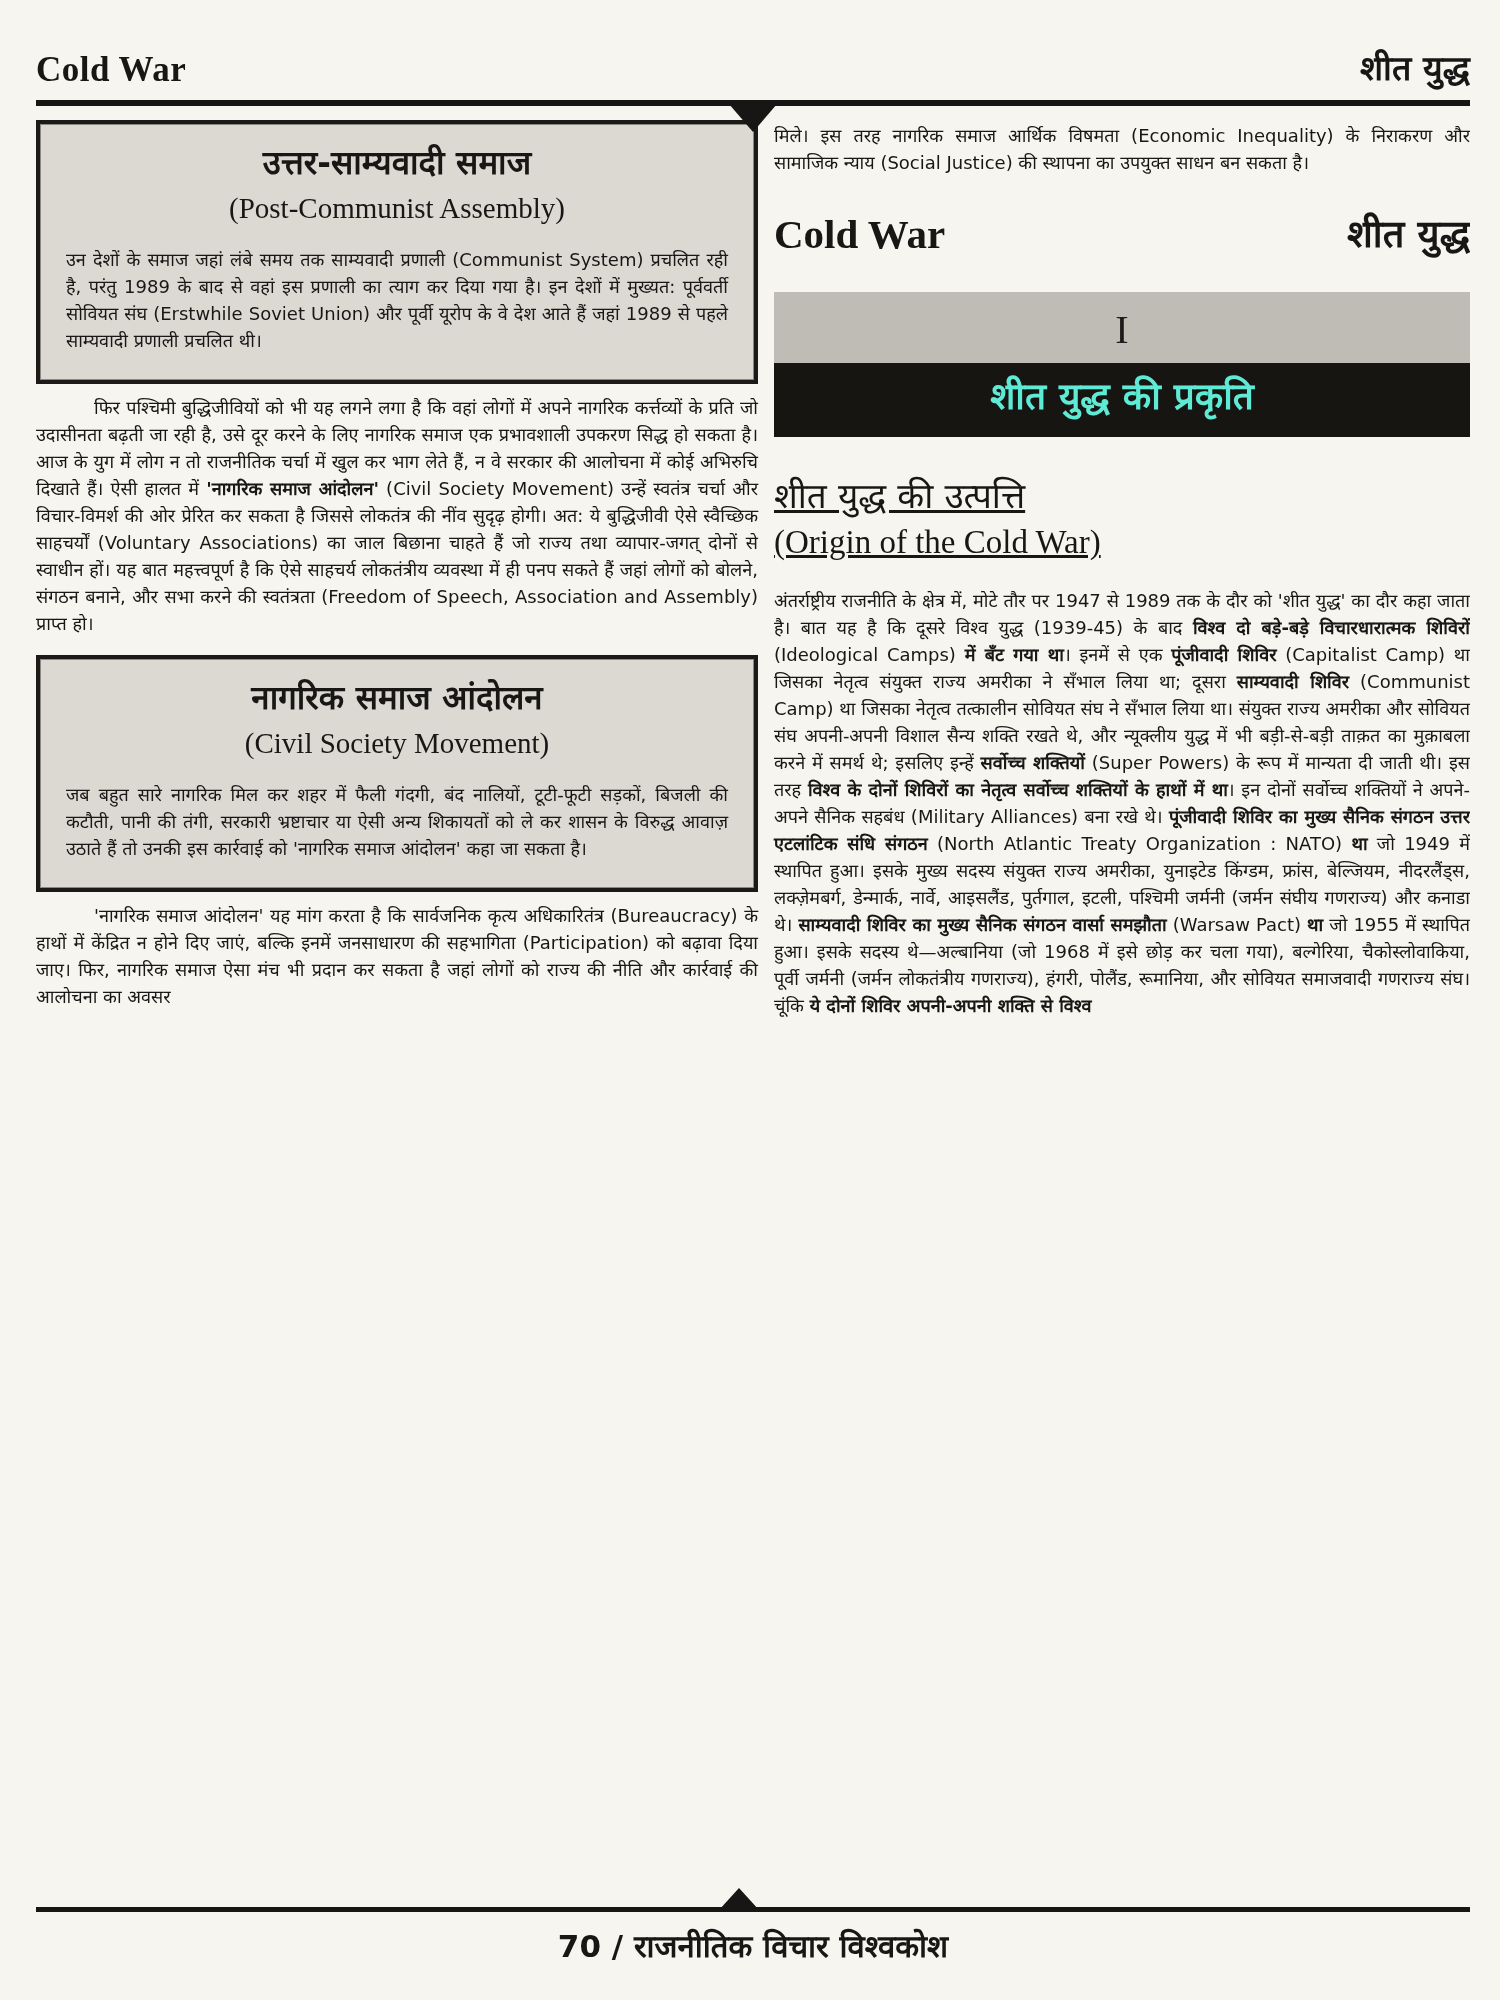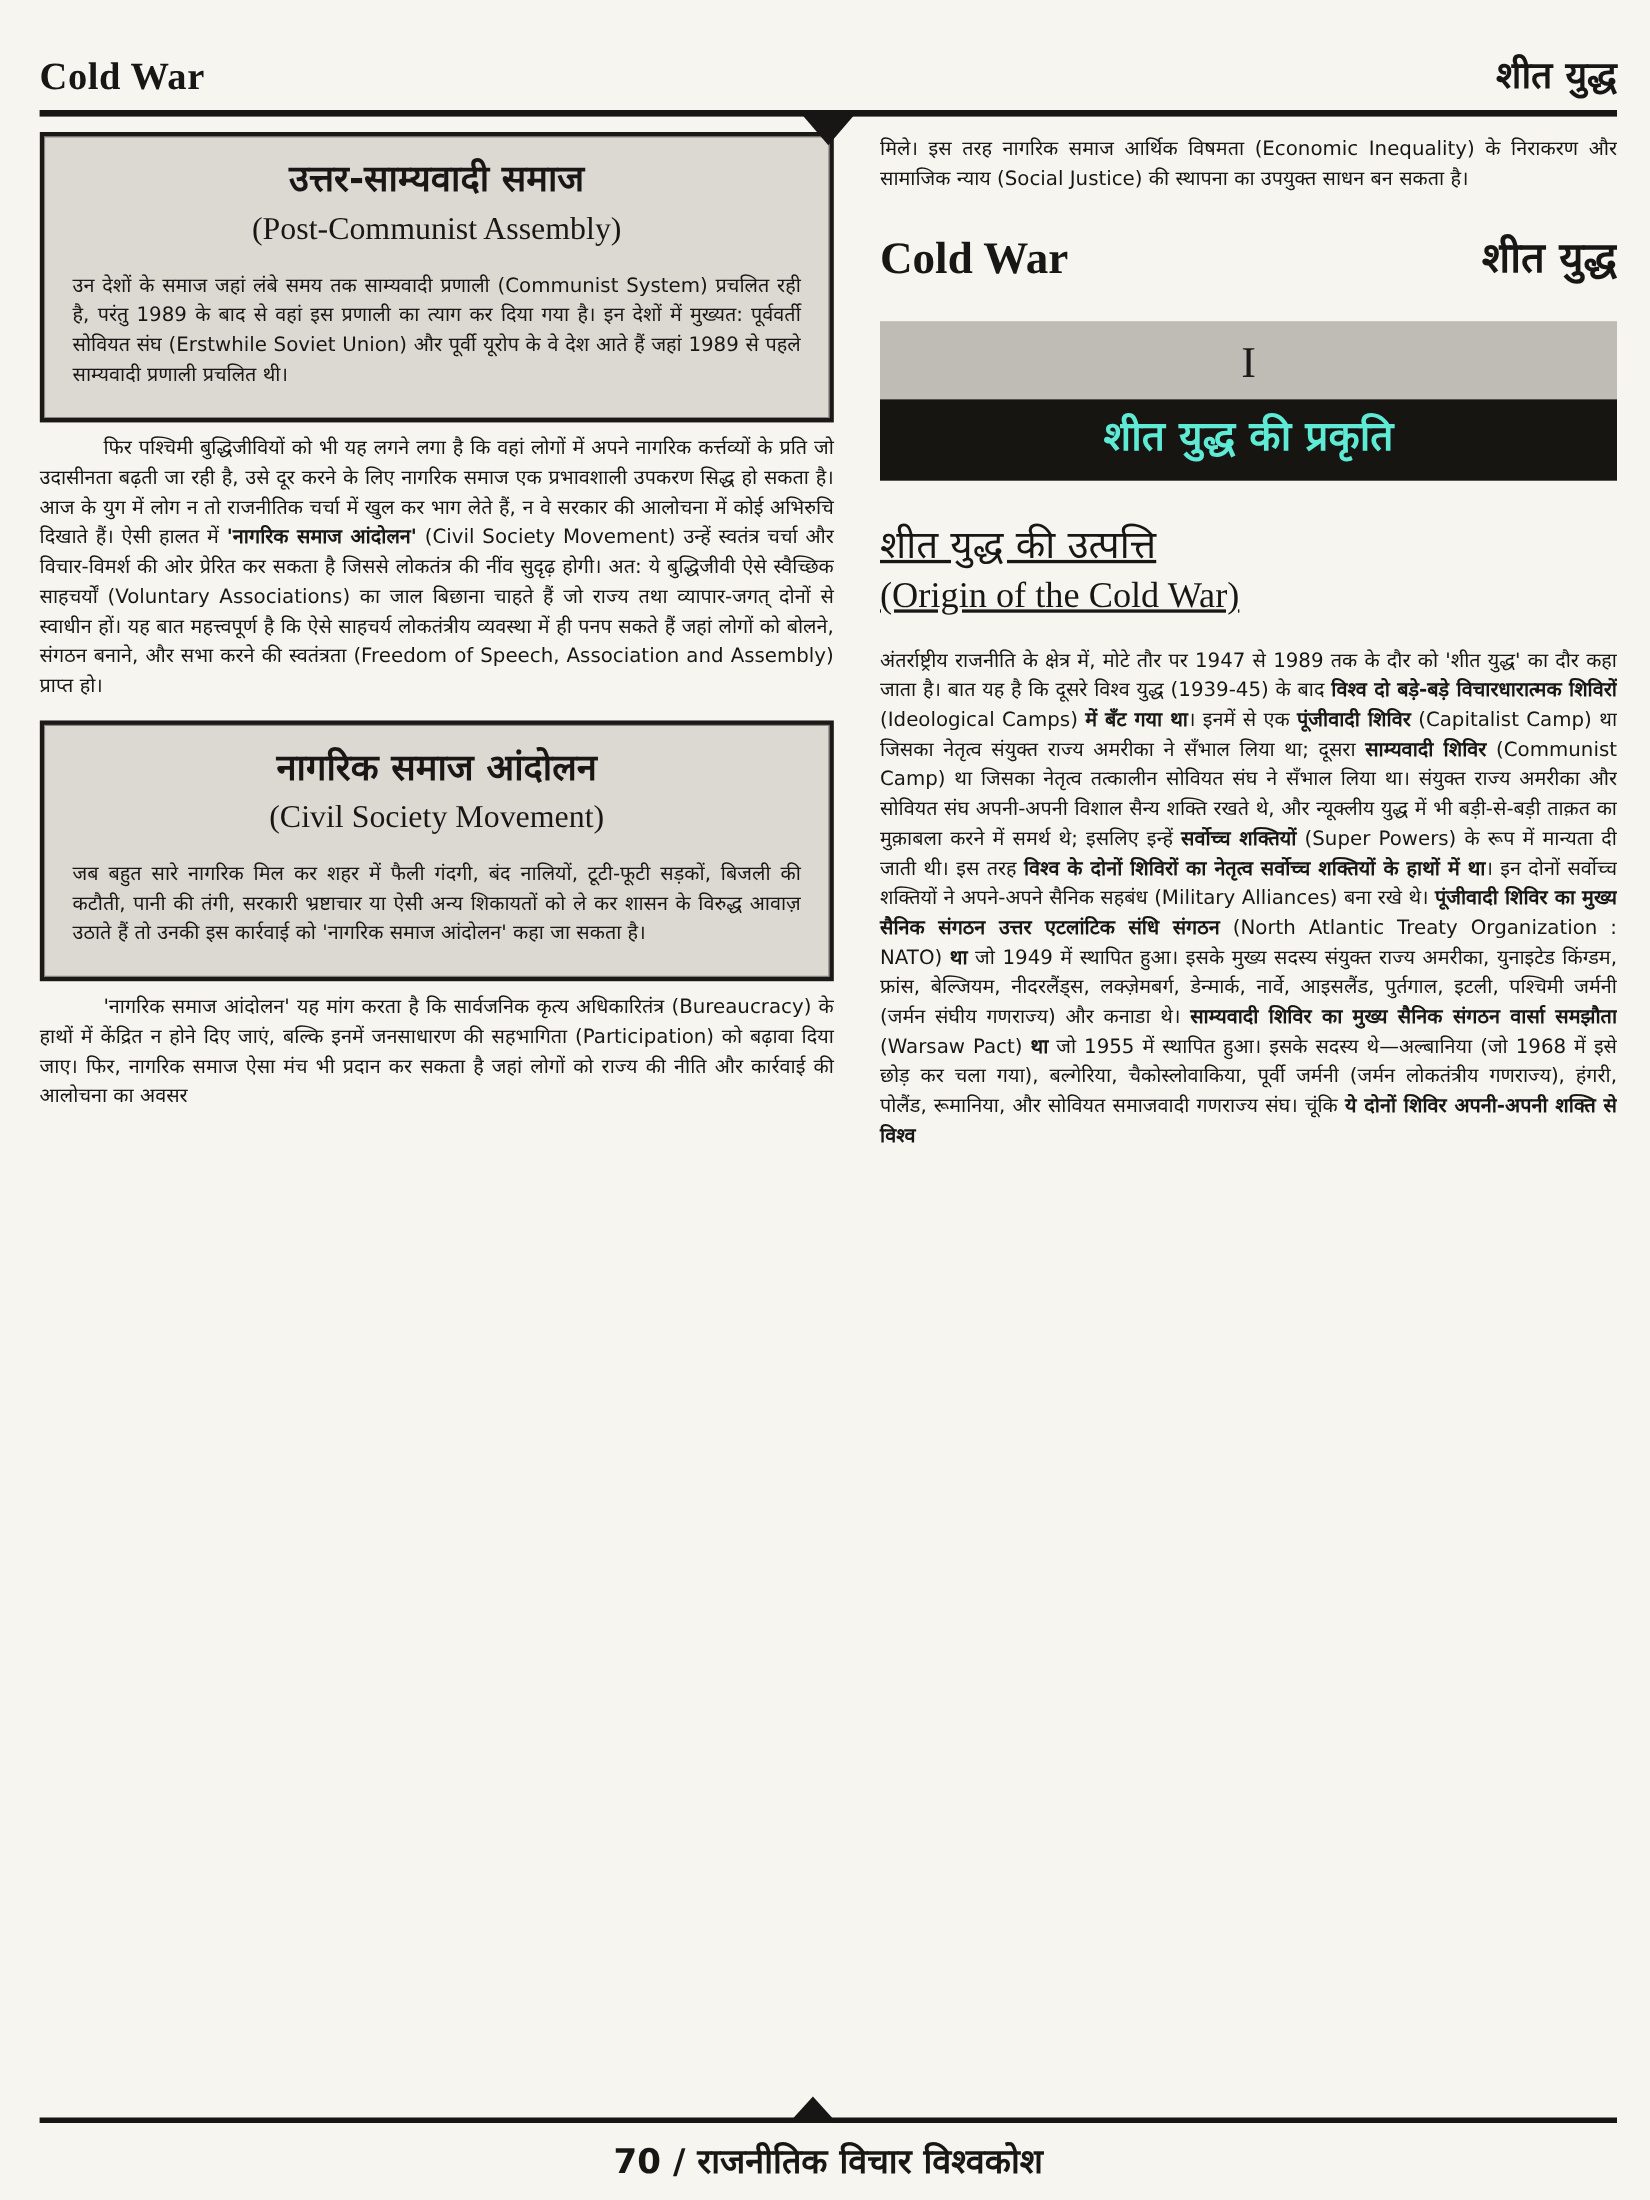--- a/index.html
+++ b/index.html
@@ -7,21 +7,21 @@
     width:1500px;height:2000px;
     background:#e9e7e2;
     font-family:"DejaVu Sans",sans-serif;
     color:#181715;
     -webkit-font-smoothing:antialiased;
   }
   .page{
     width:1500px;height:2000px;
     box-sizing:border-box;
     background:#f7f5f0;
-    padding:44px 30px 16px 36px;
+    padding:44px 30px 34px 36px;
     display:flex;flex-direction:column;
     overflow:hidden;
     position:relative;
   }
   
   .running-head{
     display:flex;justify-content:space-between;align-items:flex-end;
     border-bottom:6px solid #171614;
     padding-bottom:10px;
     position:relative;
@@ -35,21 +35,21 @@
   }
   .tri-down{
     position:absolute;left:50%;bottom:-32px;transform:translateX(-50%);
     width:0;height:0;
     border-left:24px solid transparent;border-right:24px solid transparent;
     border-top:28px solid #171614;
   }
   
   .cols{
     flex:1;min-height:0;
-    display:flex;gap:42px;
+    display:flex;gap:16px;
     margin-top:14px;
     overflow:hidden;
   }
   .col-left{width:722px;flex:none;}
   .col-right{flex:1;min-width:0;}
   
   .body-text{
     font-size:18px;line-height:1.5;
     text-align:justify;text-justify:inter-word;
   }

